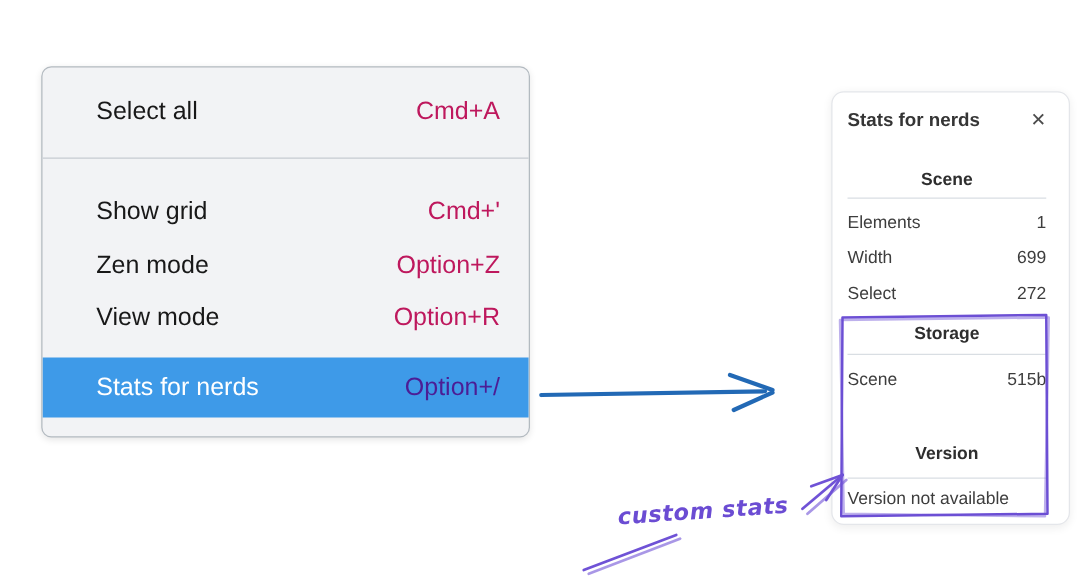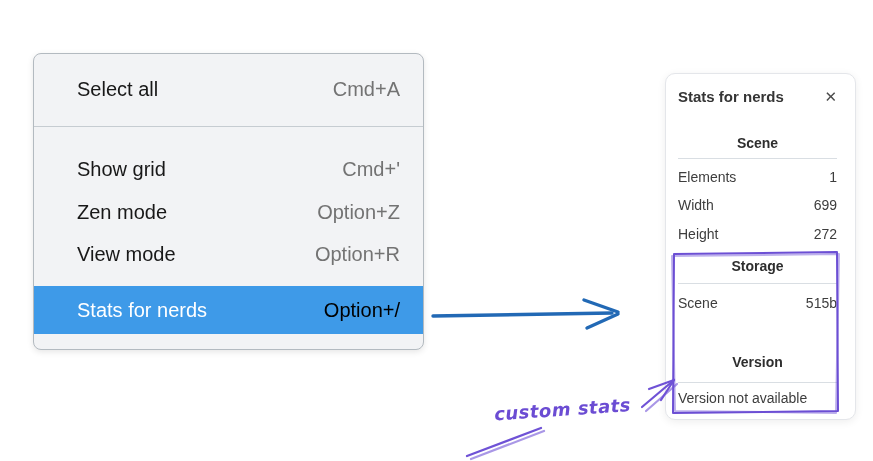--- a/index.html
+++ b/index.html
@@ -12,28 +12,28 @@
   .menu{
     position:absolute; left:33px; top:53px; width:391px; height:297px;
     background:#f2f3f5; border:1px solid #b3bac0; border-radius:8px;
     box-shadow:0 2px 6px rgba(0,0,0,.10); overflow:hidden;
   }
   .menu-row{
     position:absolute; left:0; right:0; display:flex; align-items:center;
     justify-content:space-between; padding:0 23px 0 43px;
     font-size:20px; color:#181818; cursor:default;
   }
-  .menu-row .shortcut{ color:#737373; }
+  .menu-row .shortcut{ color:#be185d; }
   .r0{ top:0; height:71px; }
   .menu-divider{ position:absolute; top:72px; left:0; right:0; height:1px; background:#c6ccd1; }
   .r1{ top:93px;  height:44px; }
   .r2{ top:136px; height:44px; }
   .r3{ top:178px; height:44px; }
   .r4{ top:232px; height:48px; background:#3e9ae8; color:#ffffff; }
-  .r4 .shortcut{ color:#000000; }
+  .r4 .shortcut{ color:#4c1d95; }
   
   .panel{
     position:absolute; left:665px; top:73px; width:191px; height:347px;
     background:#ffffff; border:1px solid #e4e6ea; border-radius:10px;
     box-shadow:0 2px 8px rgba(0,0,0,.07);
     font-size:14px; color:#3d3d3d;
   }
   .pline{ position:absolute; left:12px; right:18px; height:20px; line-height:20px; }
   .prow{ display:flex; justify-content:space-between; }
   .phead{ text-align:center; font-weight:bold; color:#2e2e2e; }
@@ -95,21 +95,21 @@
     <div class="pdiv d1"></div>
     <div class="pline prow t-elem">
       <span>Elements</span>
       <span>1</span>
     </div>
     <div class="pline prow t-width">
       <span>Width</span>
       <span>699</span>
     </div>
     <div class="pline prow t-height">
-      <span>Height</span>
+      <span>Select</span>
       <span>272</span>
     </div>
 
     <div class="pline phead t-storage-h">Storage</div>
     <div class="pdiv d2"></div>
     <div class="pline prow t-sscene">
       <span>Scene</span>
       <span>515b</span>
     </div>
 

